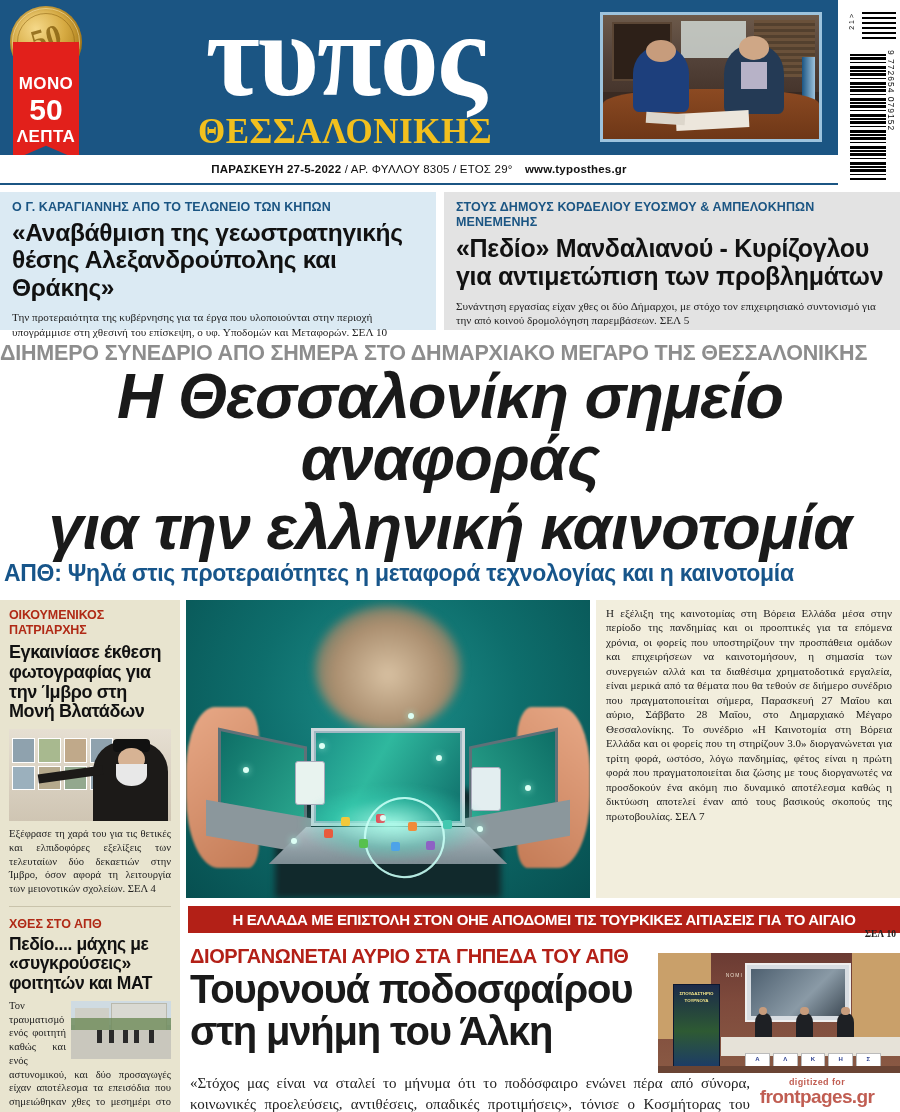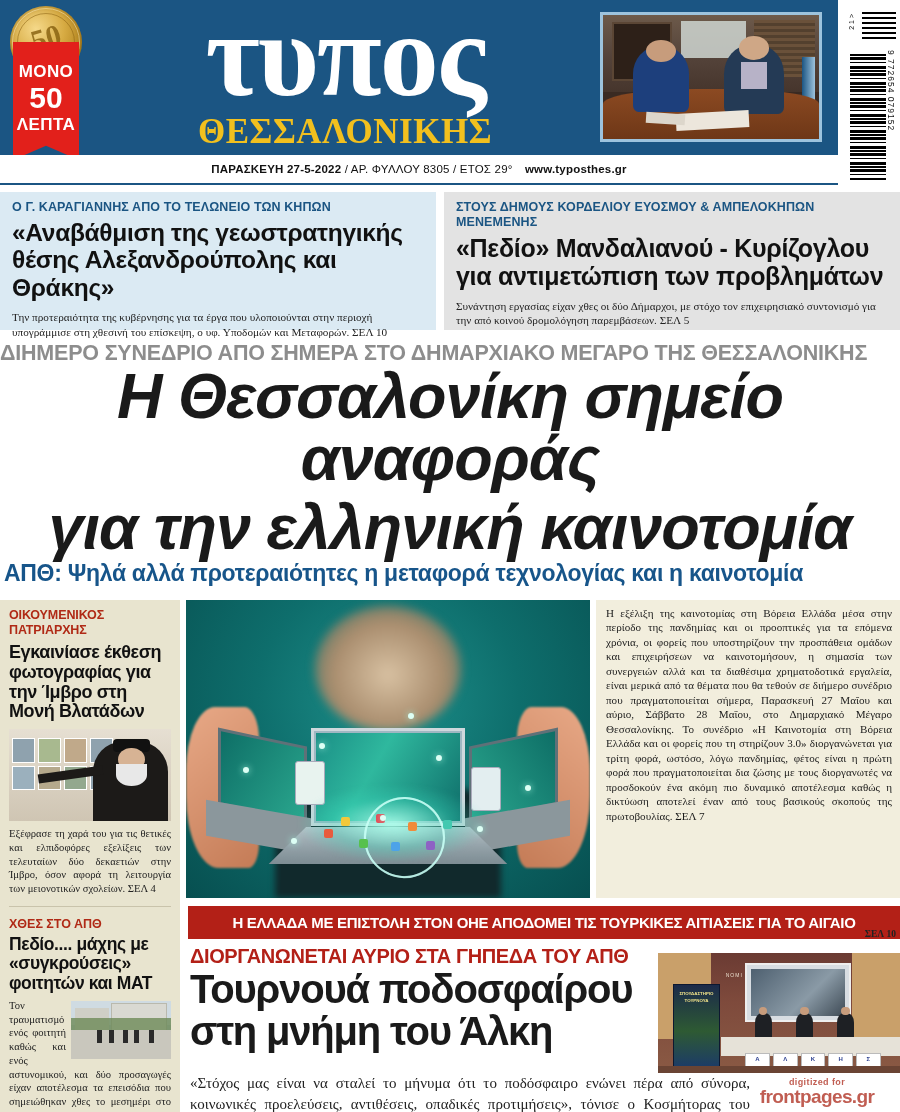--- a/index.html
+++ b/index.html
@@ -35,21 +35,21 @@
     font-family:"Liberation Serif", serif;font-size:30px;font-weight:bold;color:#8a6413;
     transform:rotate(-16deg);opacity:.85;
   }
   .coin .ring1{position:absolute;left:2px;top:2px;right:2px;bottom:2px;border-radius:50%;border:1.5px solid rgba(255,240,190,.5);}
   .pricetag{
     position:absolute;left:13px;top:42px;width:66px;height:118px;background:#e2201b;
     color:#fff;text-align:center;
     clip-path:polygon(0 0,100% 0,100% 100%,50% 88%,0 100%);
     padding-top:8px;box-sizing:border-box;
   }
-  .pricetag .l1{font-size:17px;font-weight:bold;letter-spacing:.4px;margin-top:12px;}
+  .pricetag .l1{font-size:17px;font-weight:bold;letter-spacing:.4px;margin-top:24px;}
   .pricetag .l2{font-size:30px;font-weight:bold;line-height:1;margin-top:1px;}
   .pricetag .l3{font-size:17px;font-weight:bold;letter-spacing:.4px;margin-top:2px;}
 
   .logo-main{
     position:absolute;left:110px;top:-6px;width:470px;text-align:center;
     font-family:"Liberation Serif", serif;
     font-size:118px;font-weight:bold;color:#ffffff;line-height:1.05;
     letter-spacing:-2px;
   }
   .logo-sub{
@@ -202,21 +202,21 @@
 
   
   .col-right{
     position:absolute;left:596px;top:600px;width:304px;height:298px;
     background:#f2eedd;box-sizing:border-box;padding:6px 8px 0 10px;
   }
   .cr-body{font-family:"Liberation Serif",serif;font-size:11.1px;color:#1b1b1b;line-height:1.305;text-align:justify;}
 
   
   .redband{
-    position:absolute;left:188px;top:906px;width:712px;height:33px;
+    position:absolute;left:188px;top:906px;width:712px;height:27px;
     background:#b32017;display:flex;align-items:center;justify-content:center;
   }
   .redband span{font-size:15px;font-weight:bold;color:#fff;letter-spacing:-.3px;white-space:nowrap;}
   .redband-sel{
     position:absolute;left:188px;top:929px;width:712px;height:13px;text-align:right;
     font-family:"Liberation Serif",serif;font-size:9.5px;font-weight:bold;color:#222;padding-right:4px;box-sizing:border-box;
   }
 
   
   .fb{position:absolute;left:188px;top:945px;width:712px;height:167px;}
@@ -314,21 +314,21 @@
     </div>
   </div>
 
   <div class="kicker-band">
     <span>ΔΙΗΜΕΡΟ ΣΥΝΕΔΡΙΟ ΑΠΟ ΣΗΜΕΡΑ ΣΤΟ ΔΗΜΑΡΧΙΑΚΟ ΜΕΓΑΡΟ ΤΗΣ ΘΕΣΣΑΛΟΝΙΚΗΣ</span>
   </div>
   <div class="mainhead">
     <div class="l1">Η Θεσσαλονίκη σημείο αναφοράς</div>
     <div class="l2">για την ελληνική καινοτομία</div>
   </div>
-  <div class="subhead">ΑΠΘ: Ψηλά αλλά προτεραιότητες η μεταφορά τεχνολογίας και η καινοτομία</div>
+  <div class="subhead">ΑΠΘ: Ψηλά στις προτεραιότητες η μεταφορά τεχνολογίας και η καινοτομία</div>
 
   <div class="col-left">
     <div>
       <div class="cl-kicker">ΟΙΚΟΥΜΕΝΙΚΟΣ ΠΑΤΡΙΑΡΧΗΣ</div>
       <div class="cl-head">Εγκαινίασε έκθεση φωτογραφίας για την Ίμβρο στη Μονή Βλατάδων</div>
       <div class="cl-photo">
         <div class="clp-wall"></div>
         <div class="clp-frames">
             <i></i>
             <i></i>

